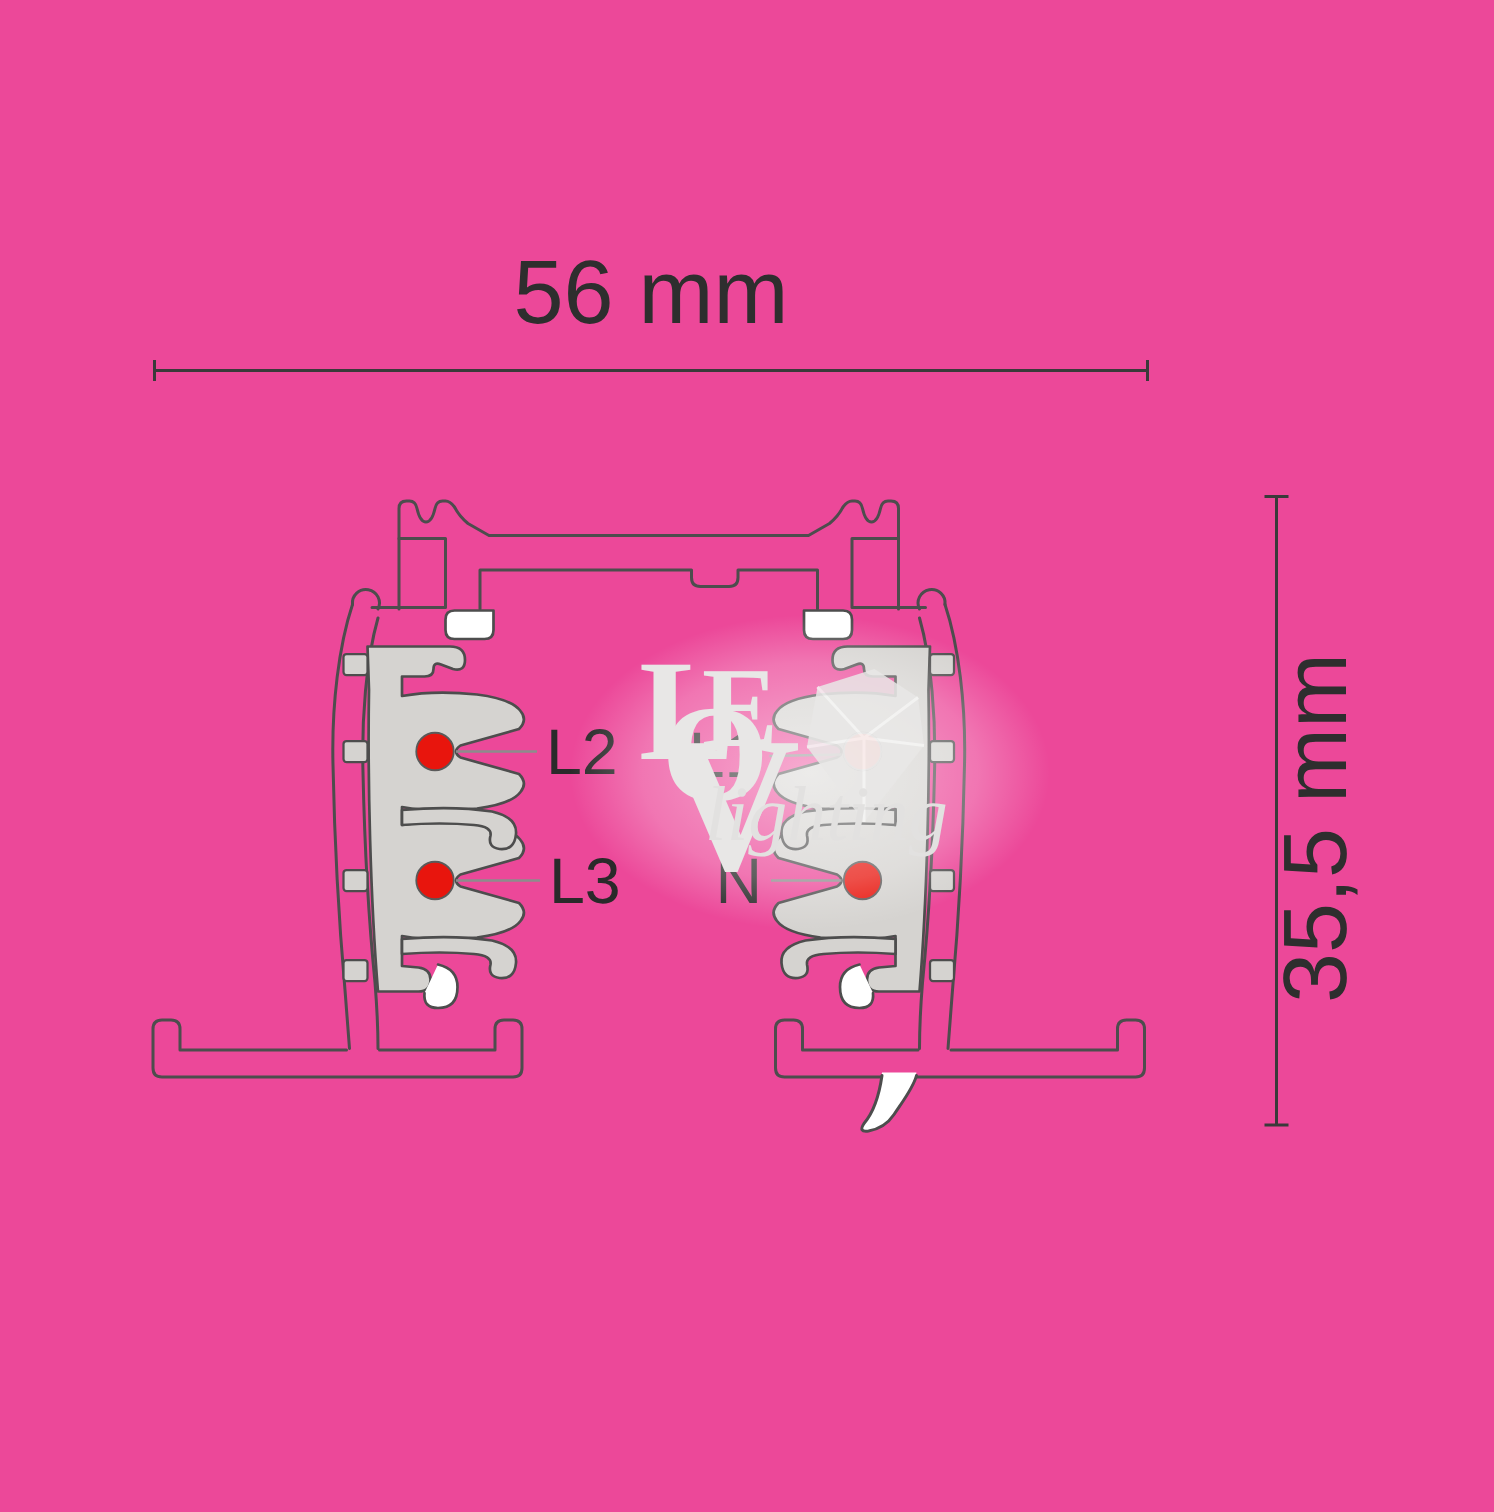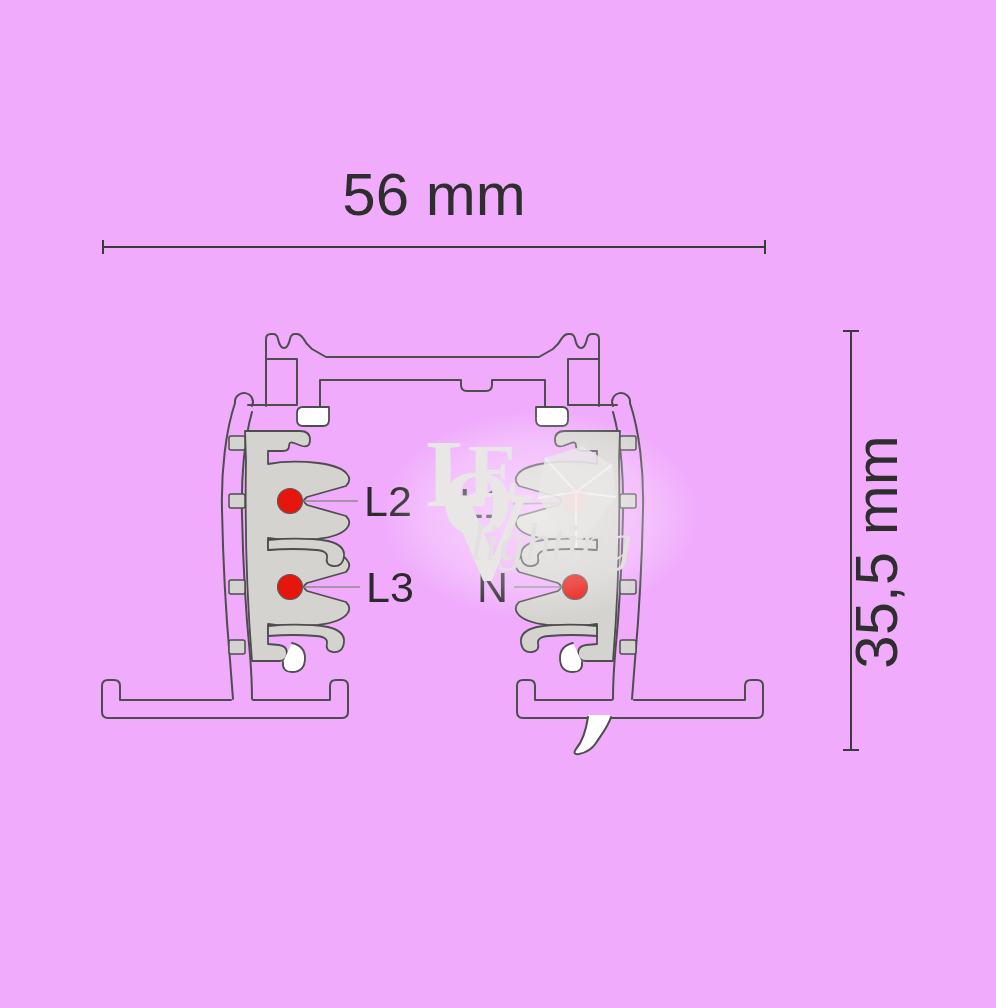--- a/index.html
+++ b/index.html
@@ -1,19 +1,19 @@
 <!DOCTYPE html>
 <html><head>
 <meta charset="utf-8">
 <style>
   html,body{margin:0;padding:0;background:#ffffff;}
   .canvas{
     position:relative;
     width:996px;height:1008px;
-    background:#f0abfc;
+    background:#ec4899;
     font-family:"Liberation Sans","DejaVu Sans",sans-serif;
     overflow:hidden;
   }
   svg{position:absolute;left:0;top:0;}
   .dim-text{
     font-family:"Liberation Sans","DejaVu Sans",sans-serif;
     font-size:60px;fill:#2e2e2e;
   }
   .cond-label{
     font-family:"Liberation Sans","DejaVu Sans",sans-serif;

